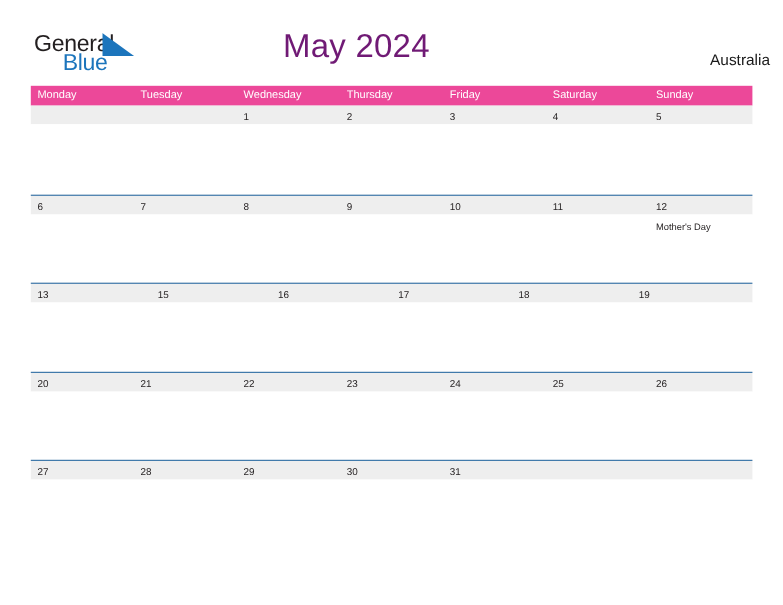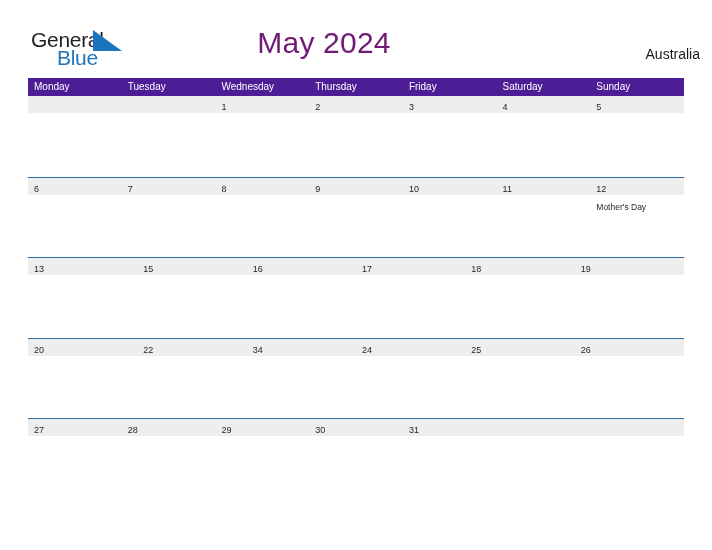--- a/index.html
+++ b/index.html
@@ -87,21 +87,21 @@
   .calendar {
     position: absolute;
     left: 28px;
     top: 78px;
     width: 656px;
   }
   .weekday-row {
     display: flex;
     width: 656px;
     height: 18px;
-    background: #4c1d95;
+    background: #ec4899;
   }
   .weekday-cell {
     flex: 1 1 0;
     height: 18px;
     line-height: 18px;
     padding-left: 6px;
     box-sizing: border-box;
     color: #ffffff;
     font-size: 10px;
     font-family: "Liberation Sans", sans-serif;
@@ -250,22 +250,23 @@
         <div class="day-body-cell"><span class="event-label"></span></div>
         <div class="day-body-cell"><span class="event-label"></span></div>
         <div class="day-body-cell"><span class="event-label"></span></div>
         <div class="day-body-cell"><span class="event-label"></span></div>
       </div>
     </div>
 
     <div class="week-row">
       <div class="date-band">
         <div class="day-cell"><span class="day-number">20</span></div>
+        <div class="day-cell"><span class="day-number">21</span></div>
         <div class="day-cell"><span class="day-number">22</span></div>
-        <div class="day-cell"><span class="day-number">34</span></div>
+        <div class="day-cell"><span class="day-number">23</span></div>
         <div class="day-cell"><span class="day-number">24</span></div>
         <div class="day-cell"><span class="day-number">25</span></div>
         <div class="day-cell"><span class="day-number">26</span></div>
       </div>
       <div class="day-body">
         <div class="day-body-cell"><span class="event-label"></span></div>
         <div class="day-body-cell"><span class="event-label"></span></div>
         <div class="day-body-cell"><span class="event-label"></span></div>
         <div class="day-body-cell"><span class="event-label"></span></div>
         <div class="day-body-cell"><span class="event-label"></span></div>

